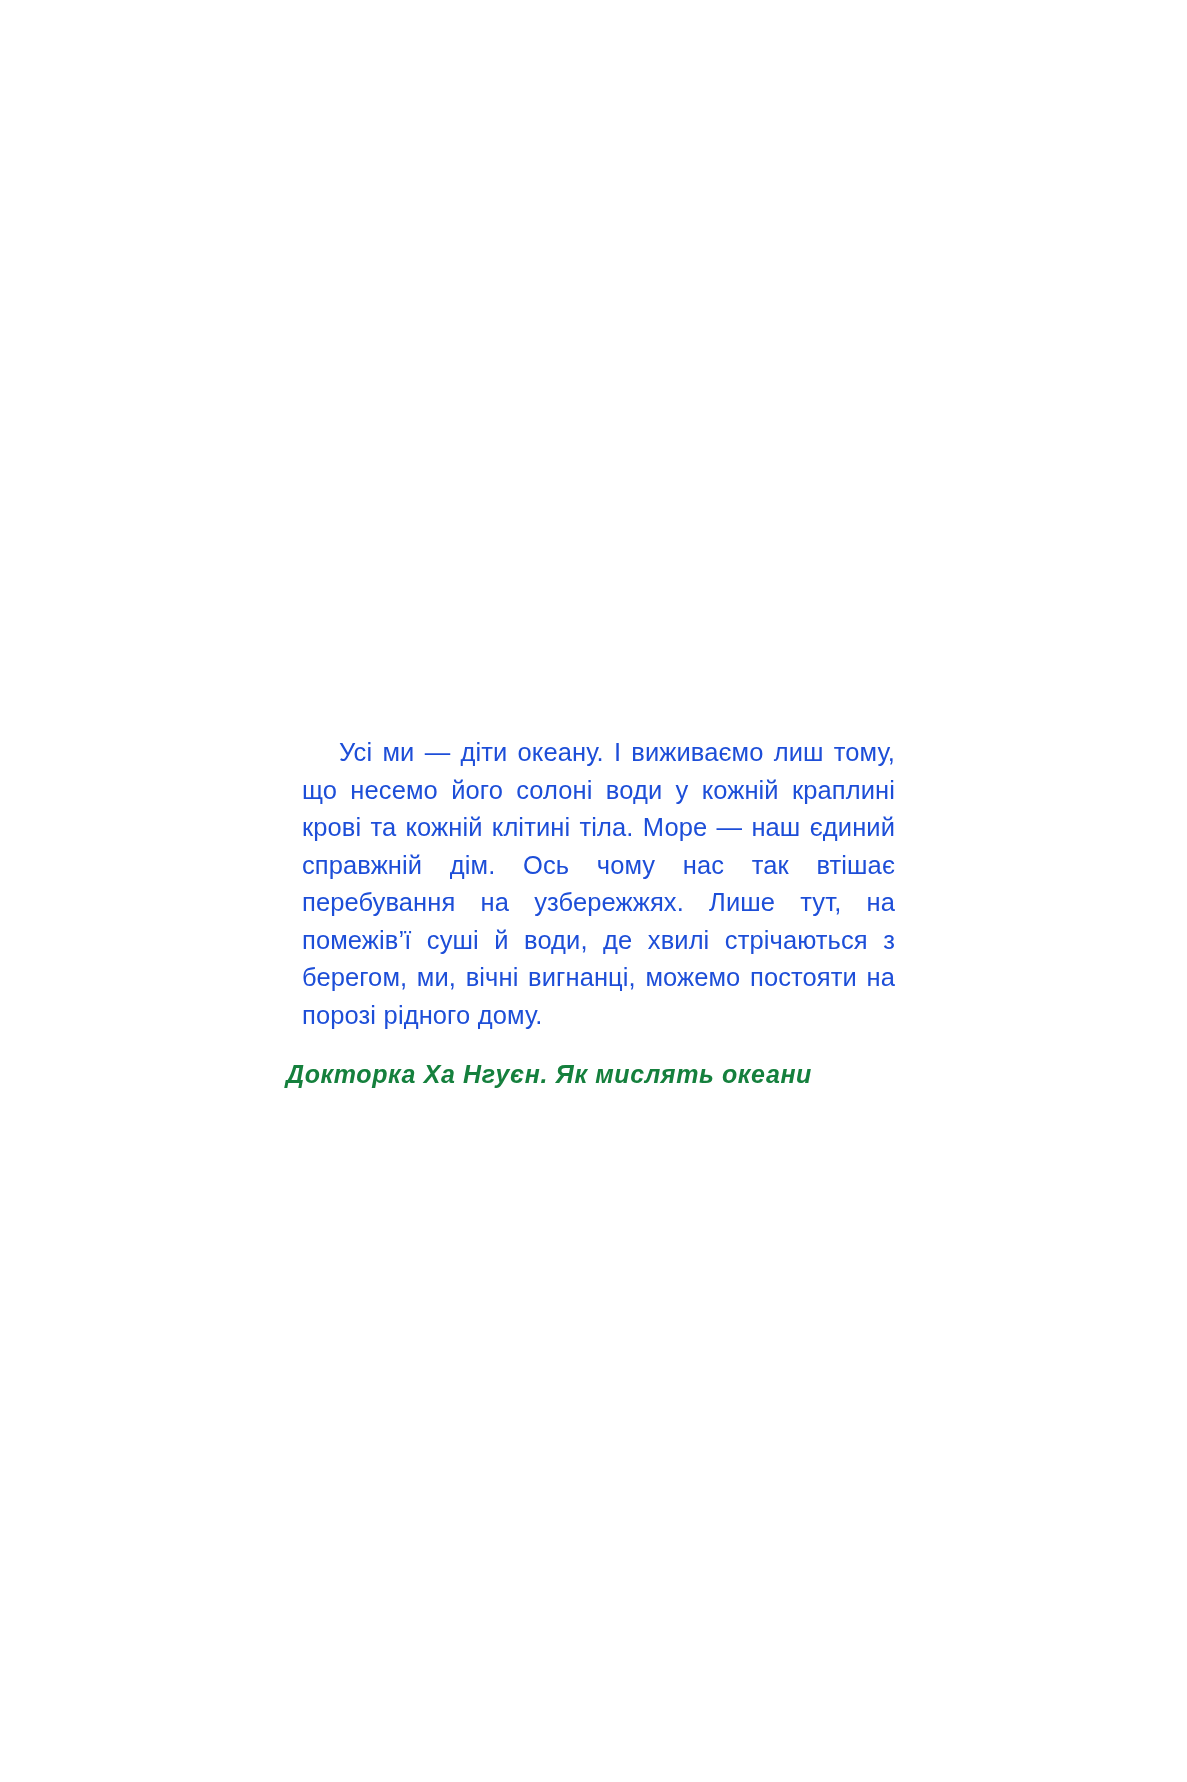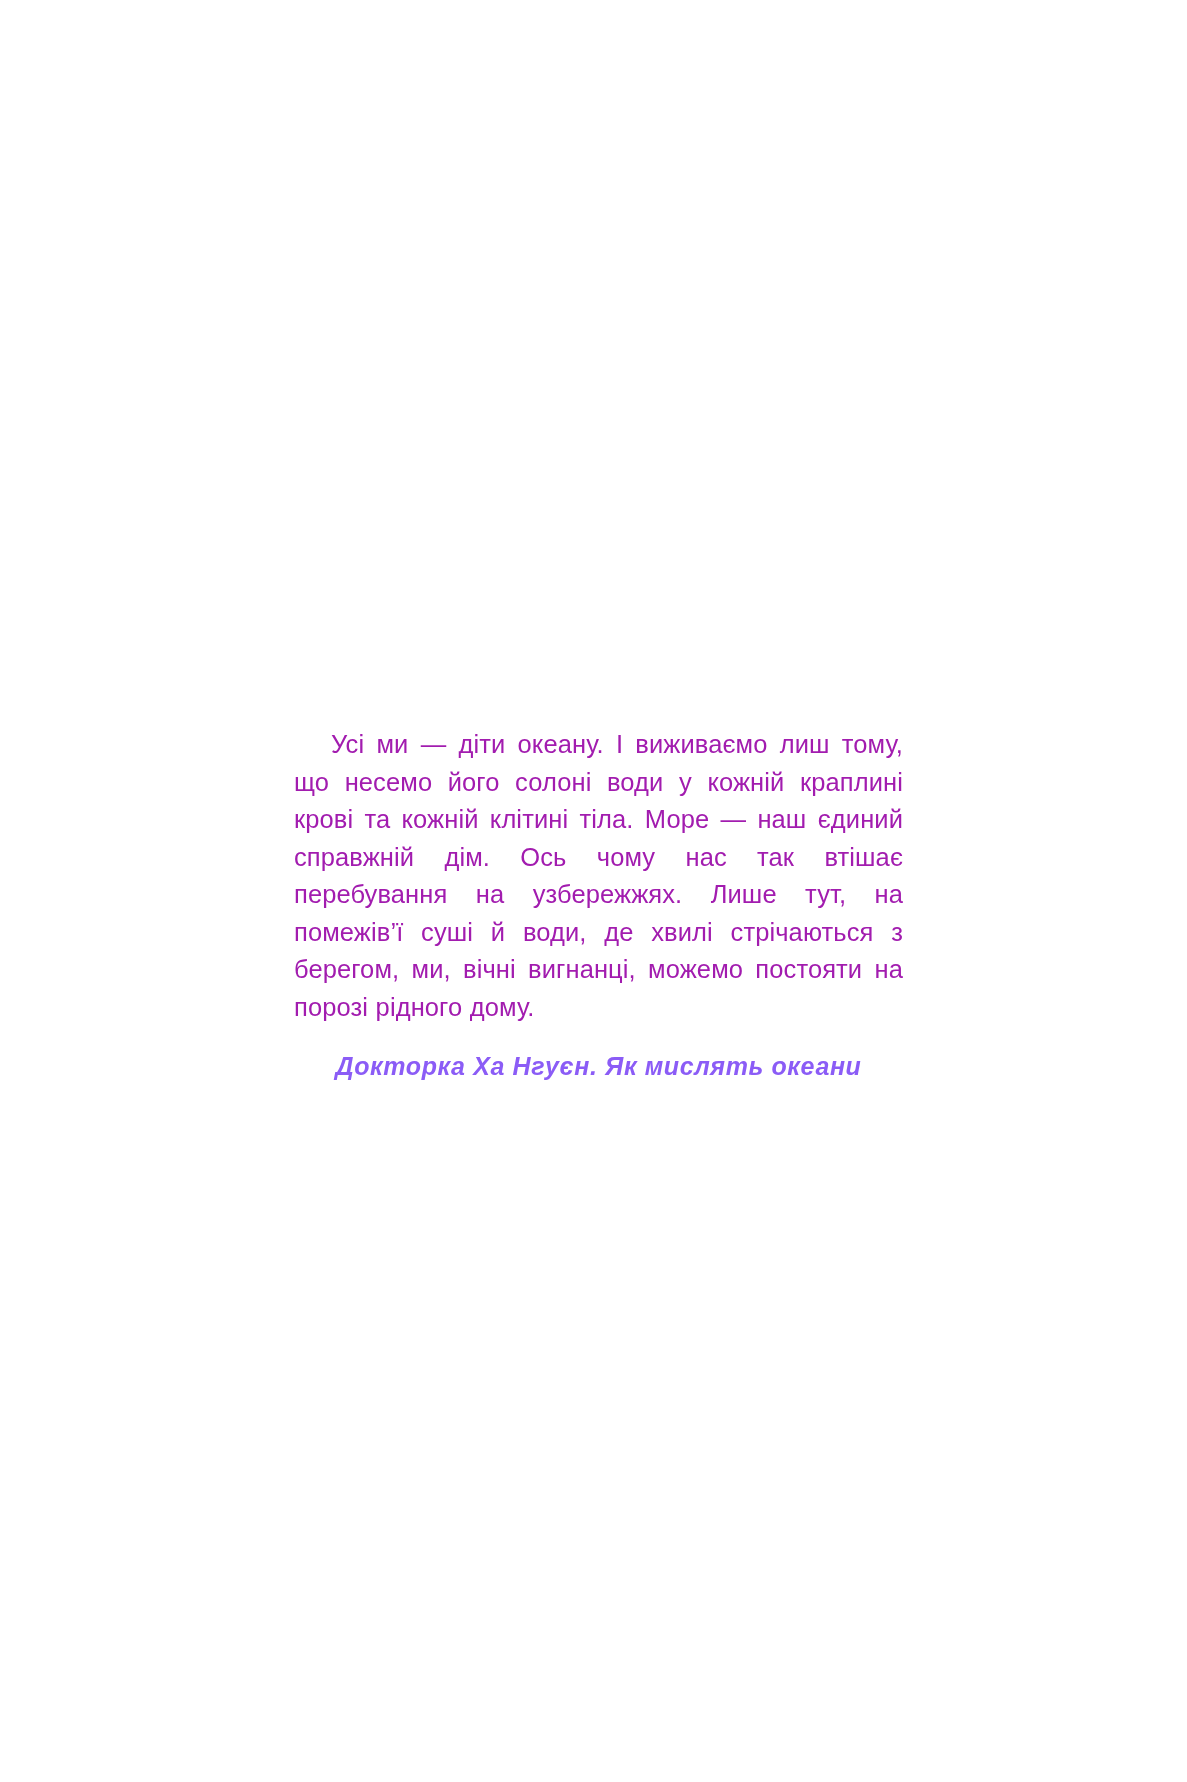--- a/index.html
+++ b/index.html
@@ -24,34 +24,34 @@
     position: absolute;
     left: 286px;
     top: 718px;
     width: 625px;
   }
   .epigraph-text {
     font-size: 25.5px;
     line-height: 37.5px;
     text-align: justify;
     text-indent: 37px;
-    margin: 8px;
-    color: #a21caf;
+    margin: 16px;
+    color: #1d4ed8;
     letter-spacing: 0.1px;
     word-spacing: 0.4px;
     hyphens: manual;
   }
   .epigraph-source {
     margin: 22px 0 0 0;
     font-size: 25px;
     line-height: 36px;
     font-style: italic;
     font-weight: bold;
-    text-align: center;
-    color: #8b5cf6;
+    text-align: left;
+    color: #15803d;
     letter-spacing: 0.6px;
   }
 </style>
 </head>
 <body>
 
 <div class="page">
   <div class="epigraph-block">
     <p class="epigraph-text">Усі ми — діти океану. І виживаємо лиш тому, що несемо його солоні води у кожній краплині крові та кожній клітині тіла. Море — наш єдиний справжній дім. Ось чому нас так втішає перебування на узбережжях. Лише тут, на помежів’ї суші й води, де хвилі стрічаються з берегом, ми, вічні вигнанці, можемо постояти на порозі рідного дому.</p>
     <p class="epigraph-source">Докторка Ха Нгуєн. Як мислять океани</p>

